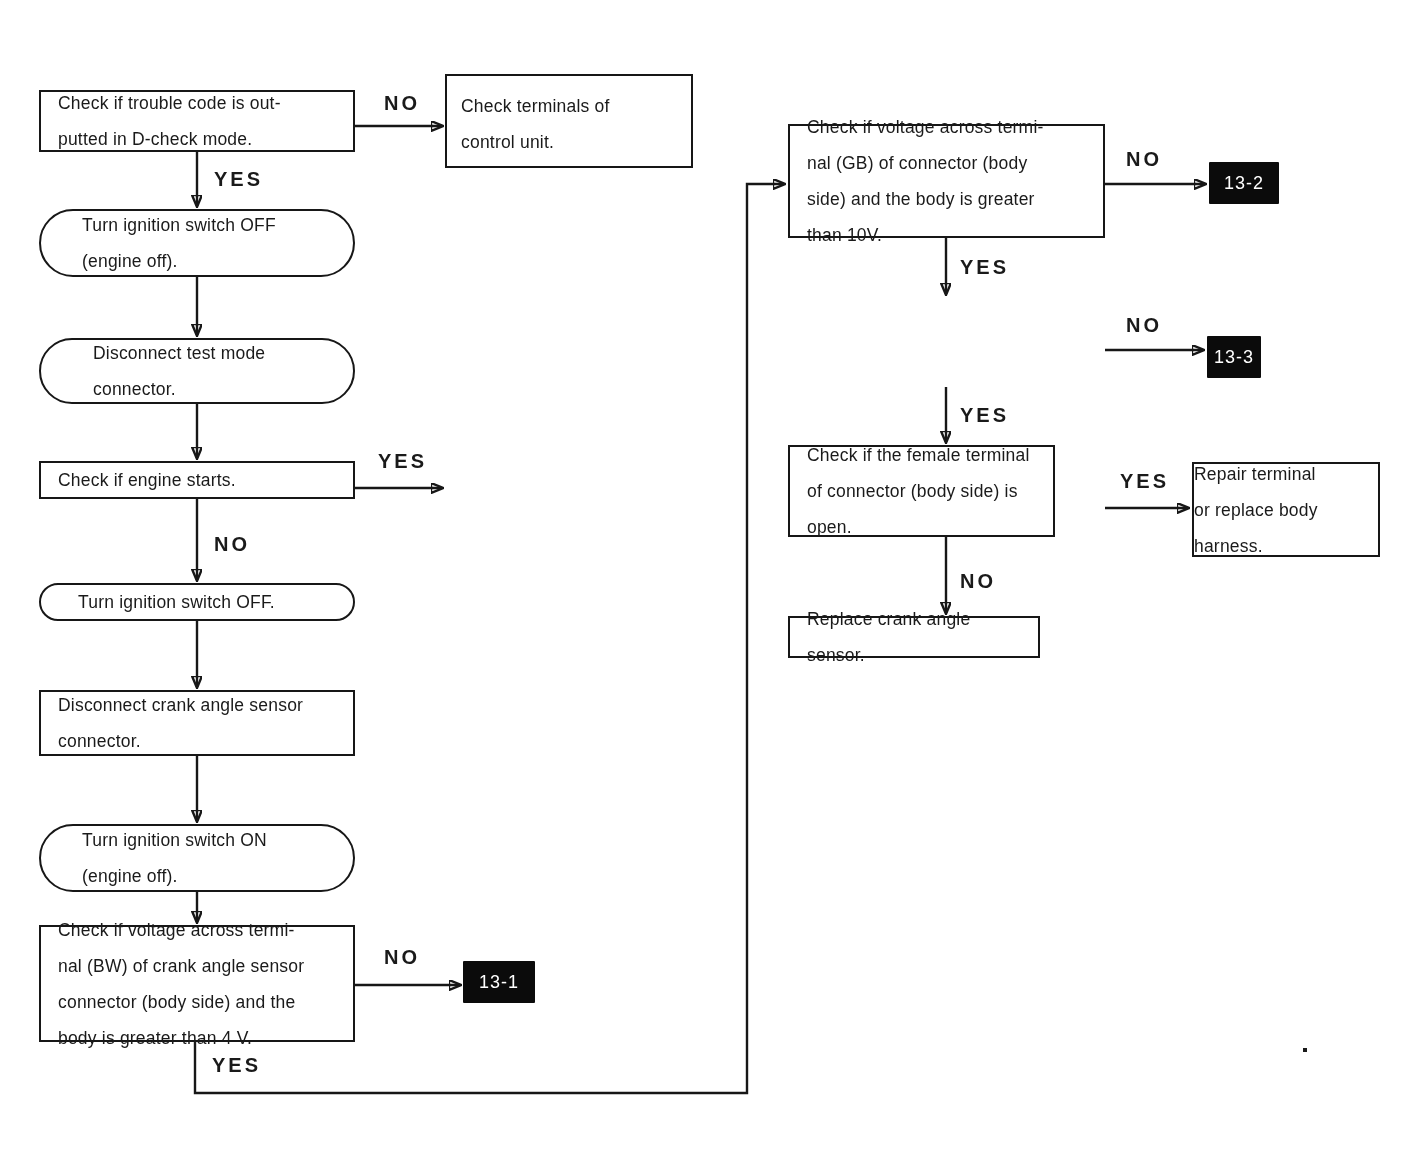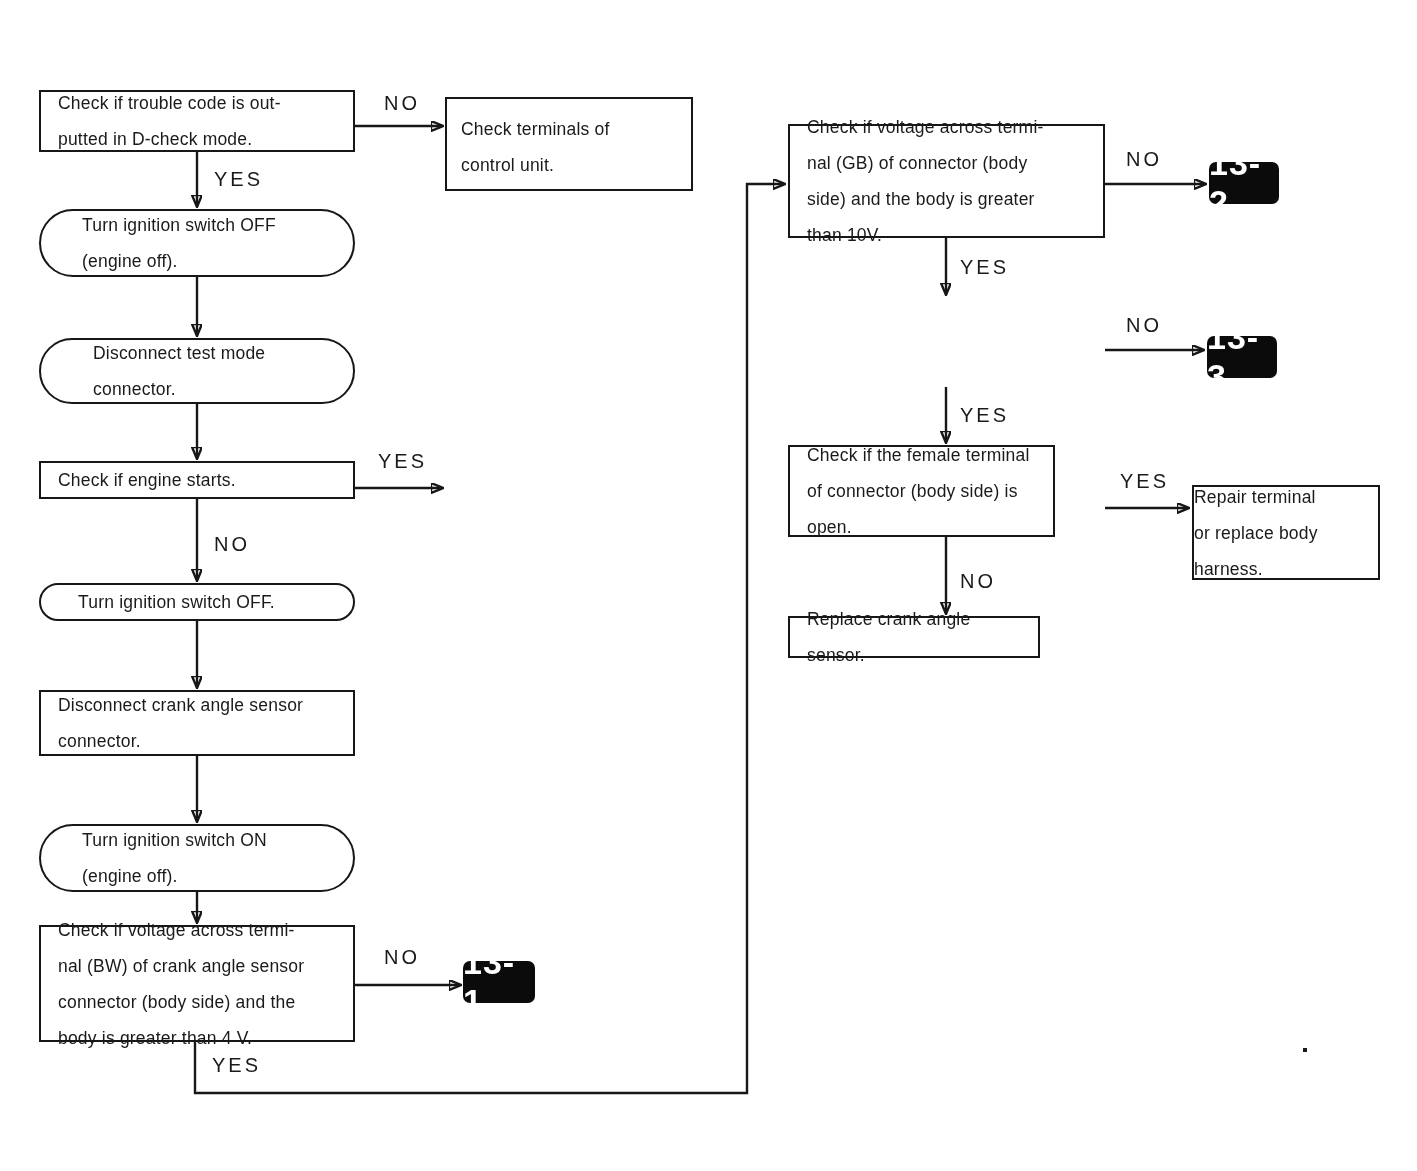--- a/index.html
+++ b/index.html
@@ -44,42 +44,42 @@
     justify-content: center;
     align-items: flex-start;
     color: var(--ink);
     font-size: 17.5px;
     line-height: 36px;
     letter-spacing: 0.2px;
   }
   .node .node-text { white-space: pre-line; }
   .rect   { padding: 2px 12px 2px 17px; }
   .stadium { border-radius: 40px; padding: 2px 12px 2px 41px; }
-  .side   { padding-left: 14px; margin-top: 23px; }
+  .side   { padding-left: 14px; }
   .top-align { justify-content: flex-start; padding-top: 12px; }
   .badge {
     position: absolute;
     z-index: 2;
     background: var(--badge-bg);
     color: var(--badge-text);
     display: flex;
     align-items: center;
     justify-content: center;
-    font-size: 34px;
-    font-weight: bold;
+    font-size: 18px;
+    font-weight: normal;
     letter-spacing: 1px;
-    border-radius: 7px;
+    border-radius: 1px;
   }
   .edge-label {
     position: absolute;
     z-index: 2;
     color: var(--ink);
     font-size: 20px;
     letter-spacing: 3px;
-    font-weight: 400;
+    font-weight: 700;
     white-space: nowrap;
   }
   .speck {
     position: absolute;
     width: 4px; height: 4px;
     background: var(--ink);
     z-index: 2;
   }
 </style>
 </head>
@@ -173,21 +173,21 @@
 of connector (body side) is
 open.</span>
   </div>
 
   <div class="node rect" style="left:788px;top:616px;width:252px;height:42px">
     <span class="node-text">Replace crank angle sensor.</span>
   </div>
 
   <div class="badge" style="left:1209px;top:162px;width:70px;height:42px">13-2</div>
 
-  <div class="badge" style="left:1207px;top:336px;width:70px;height:42px">13-3</div>
+  <div class="badge" style="left:1207px;top:336px;width:54px;height:42px">13-3</div>
 
   <div class="node rect side" style="left:1192px;top:462px;width:188px;height:95px;padding-left:0">
     <span class="node-text">Repair terminal
 or replace body
 harness.</span>
   </div>
 
   <span class="edge-label" style="left:214px;top:168px">YES</span>
   <span class="edge-label" style="left:384px;top:92px">NO</span>
   <span class="edge-label" style="left:378px;top:450px">YES</span>

